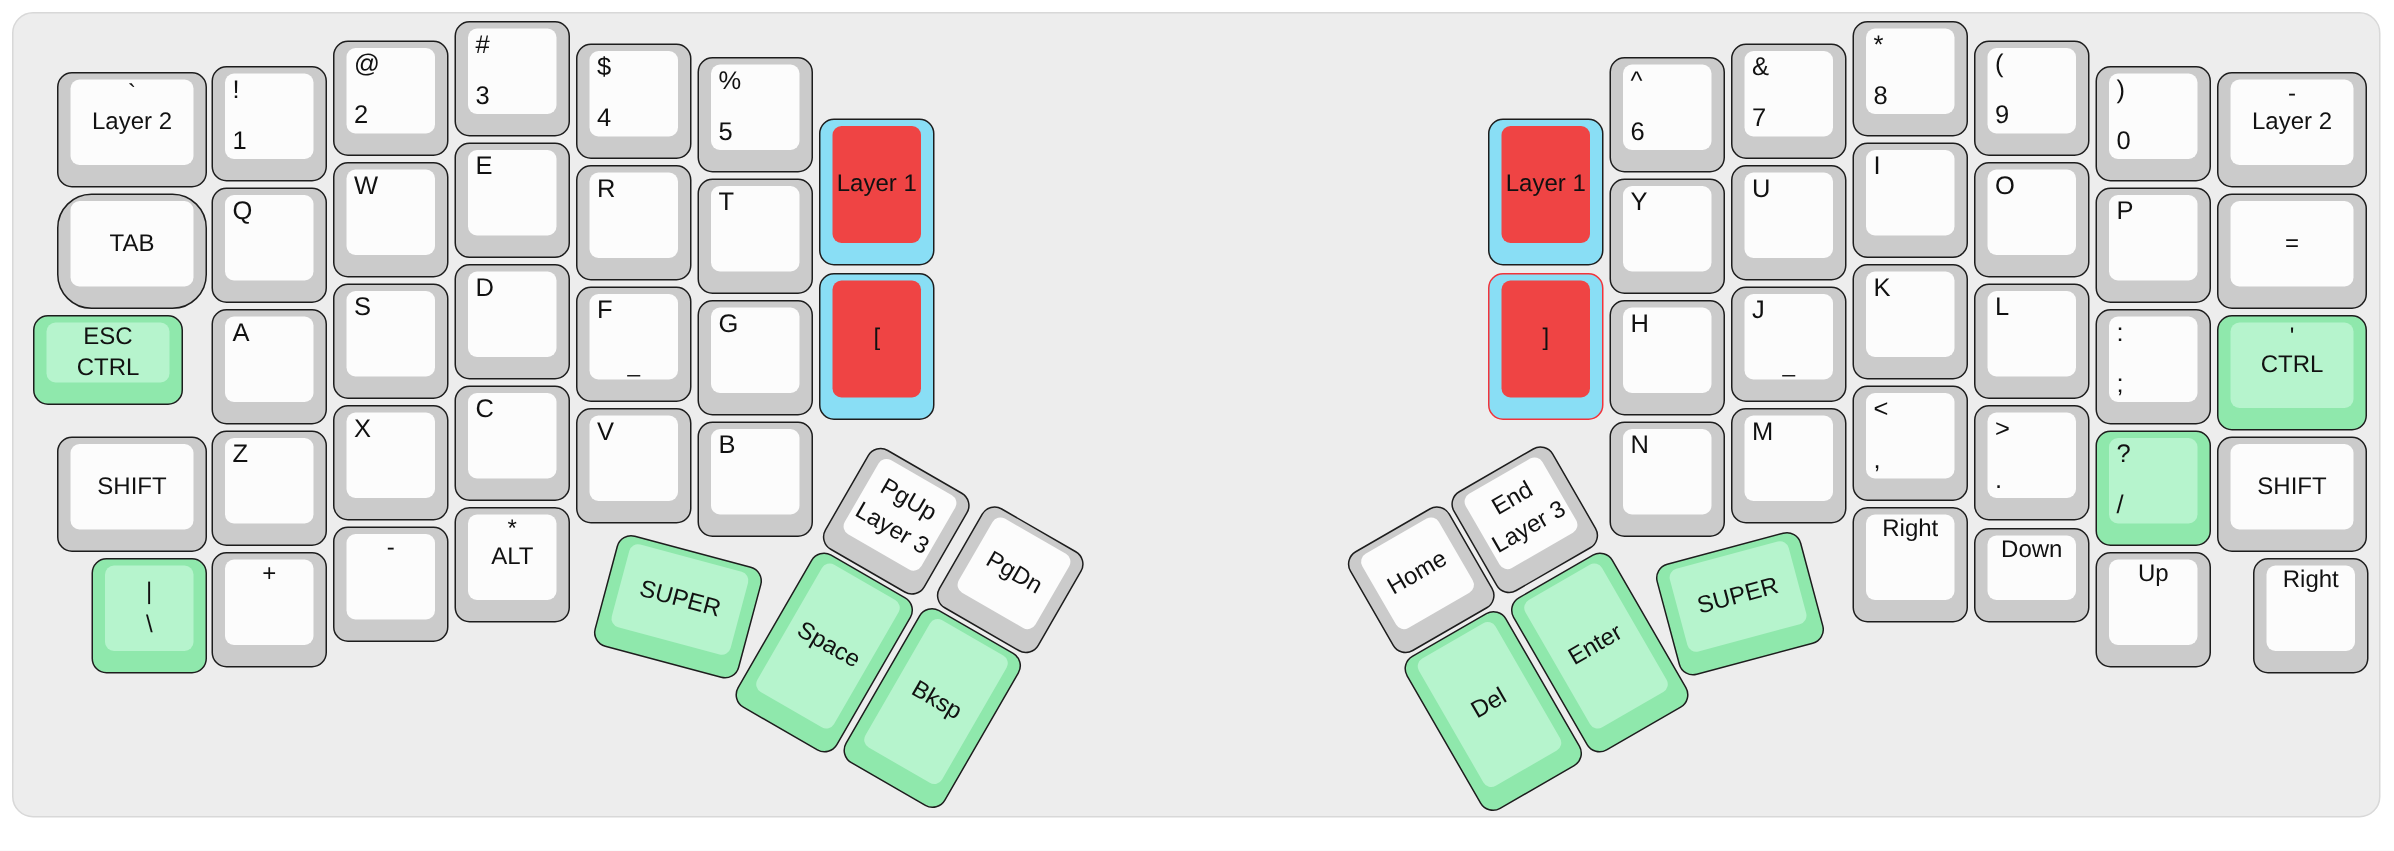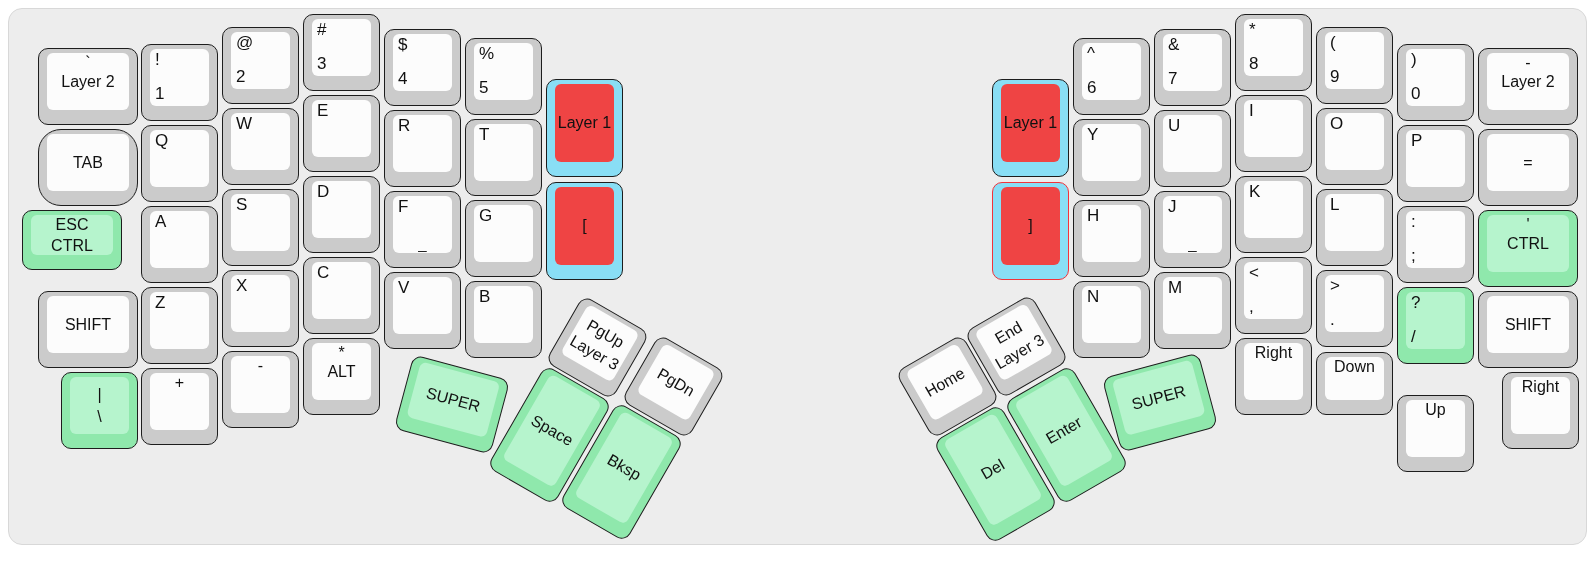--- a/index.html
+++ b/index.html
@@ -369,21 +369,21 @@
           <span class="leg tl">:</span>
           <span class="leg bl">;</span>
         </div>
       </div>
       <div class="key c-green" style="left: 1397px; top: 287px; width: 77px; height: 77px;">
         <div class="top">
           <span class="leg tl">?</span>
           <span class="leg bl">/</span>
         </div>
       </div>
-      <div class="key c-white" style="left: 1397px; top: 368px; width: 77px; height: 77px; margin-top: 27px;">
+      <div class="key c-white" style="left: 1397px; top: 368px; width: 77px; height: 77px;">
         <div class="top">
           <span class="leg tc">Up</span>
         </div>
       </div>
       <div class="key c-white" style="left: 1478px; top: 48px; width: 100px; height: 77px;">
         <div class="top">
           <span class="leg tc">-</span>
           <span class="leg clbox">
             <span>Layer 2</span>
           </span>

